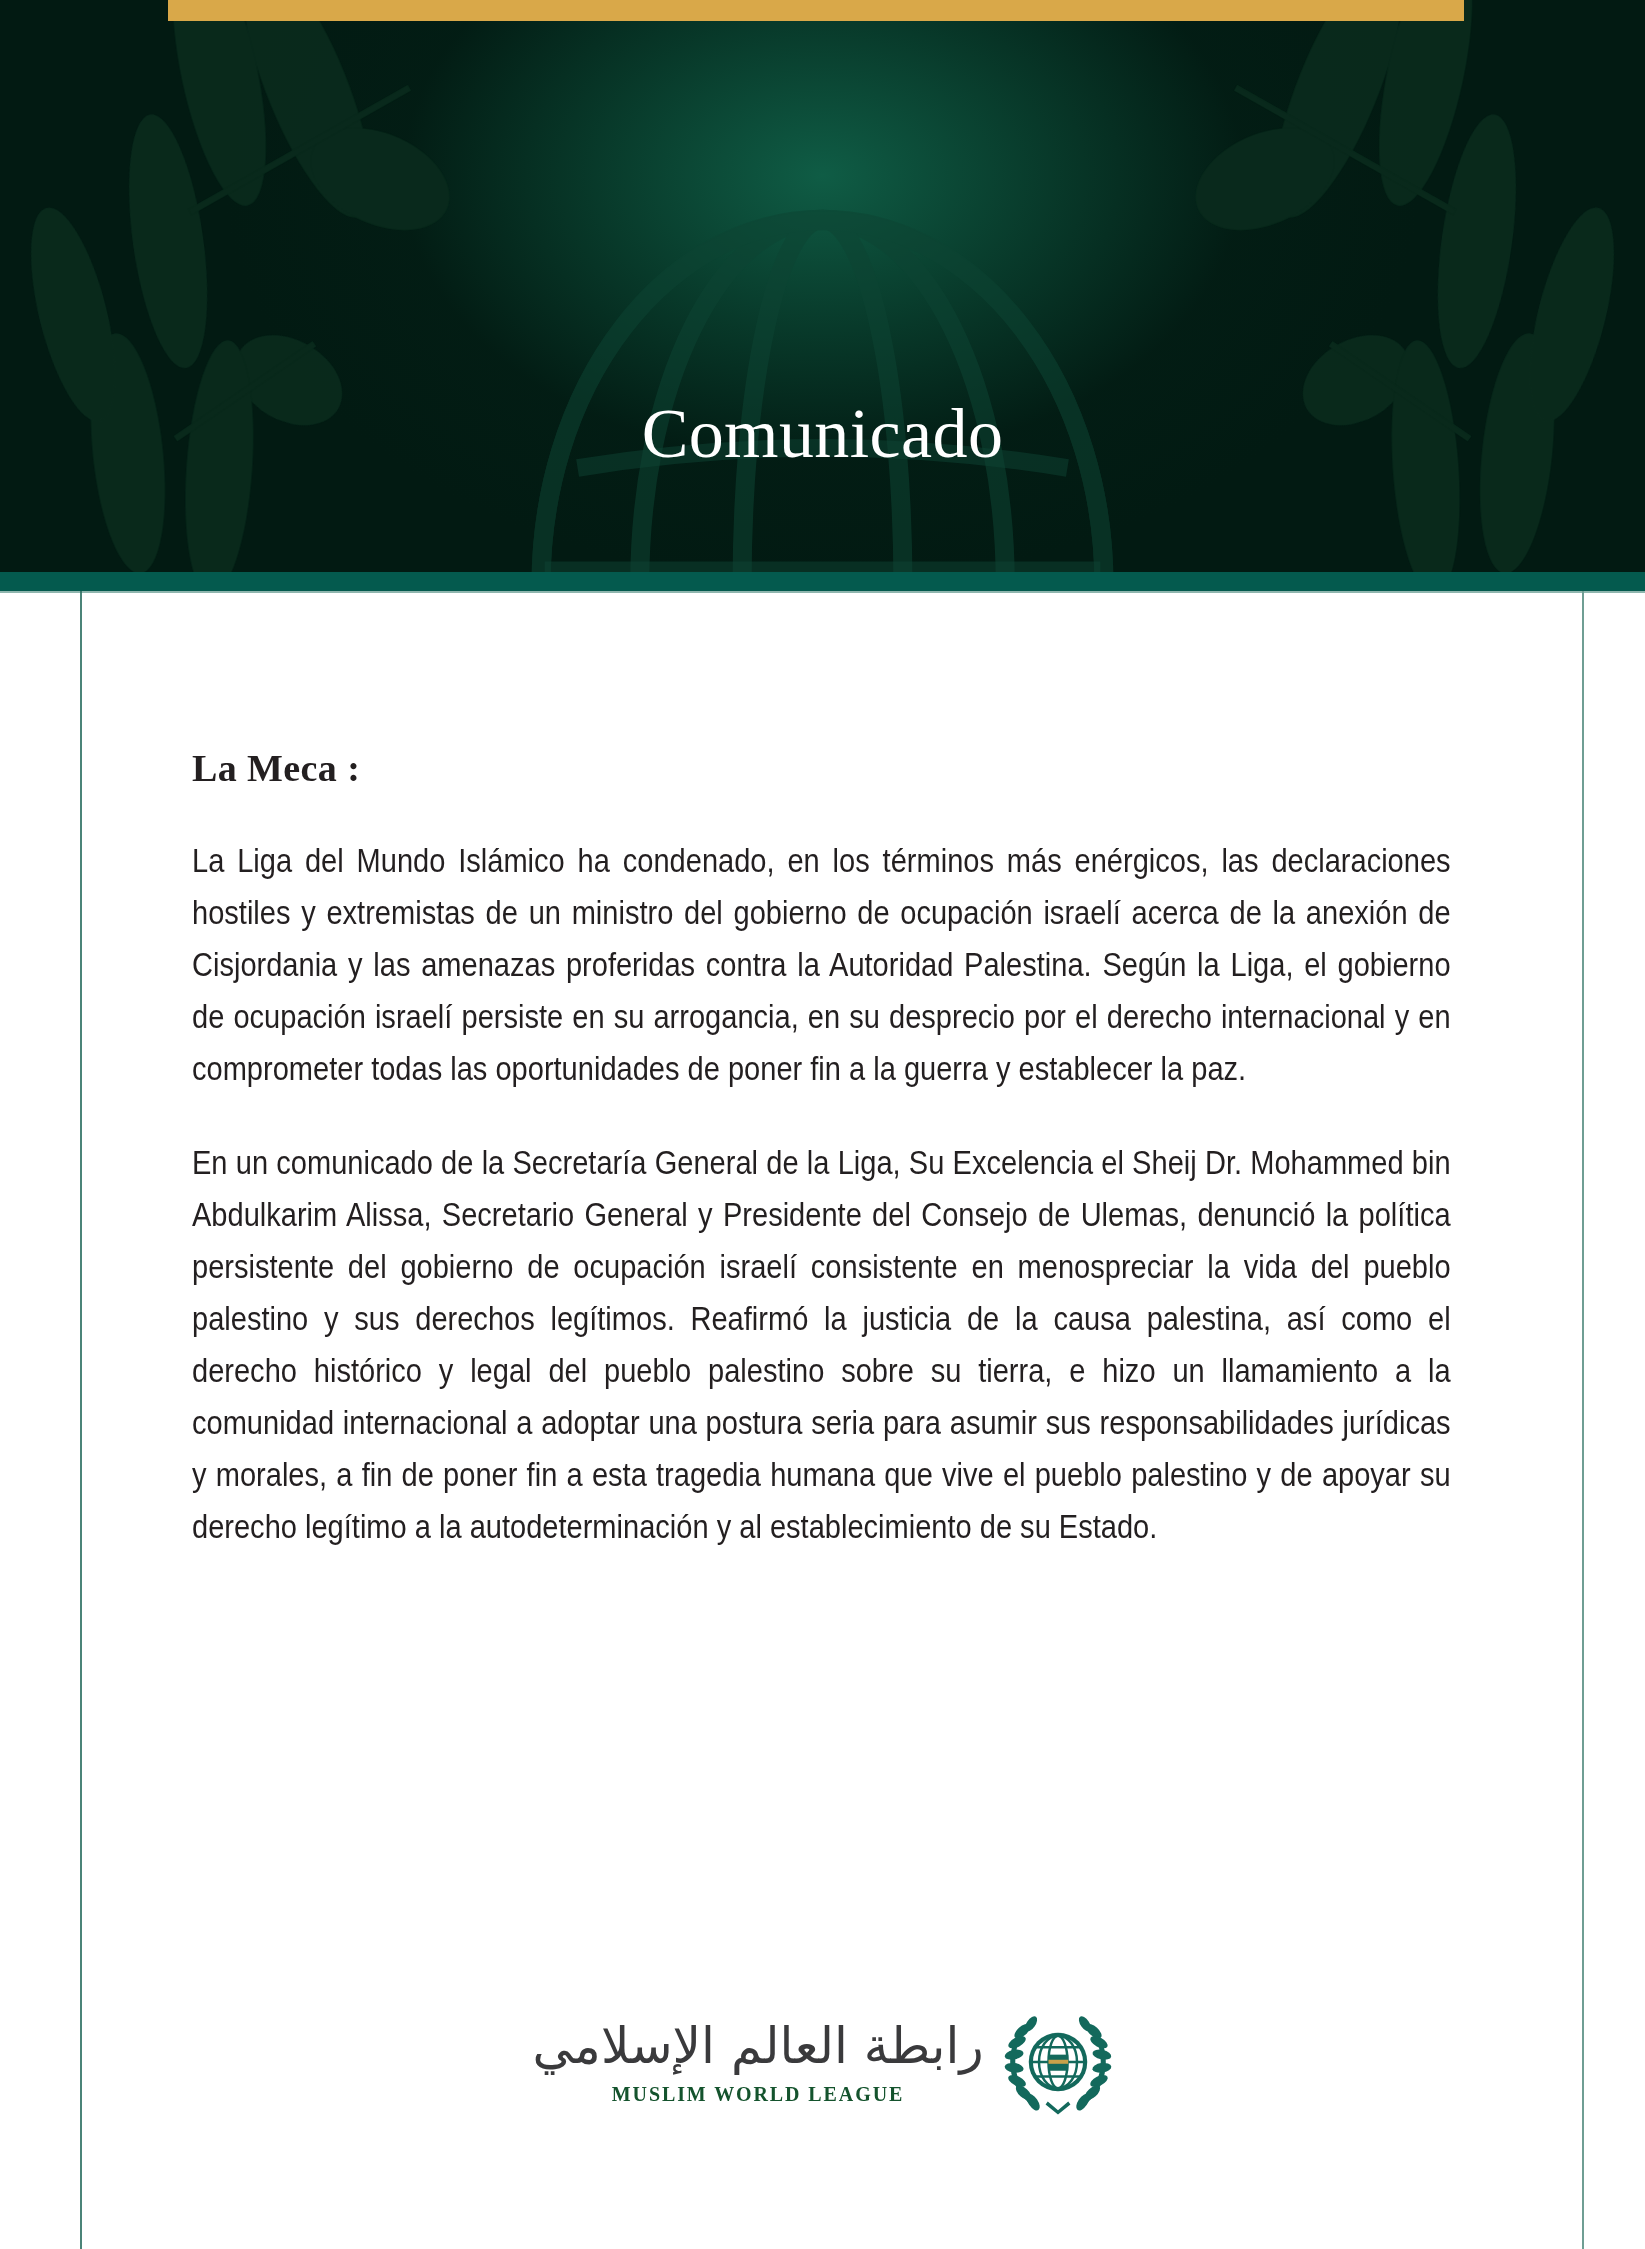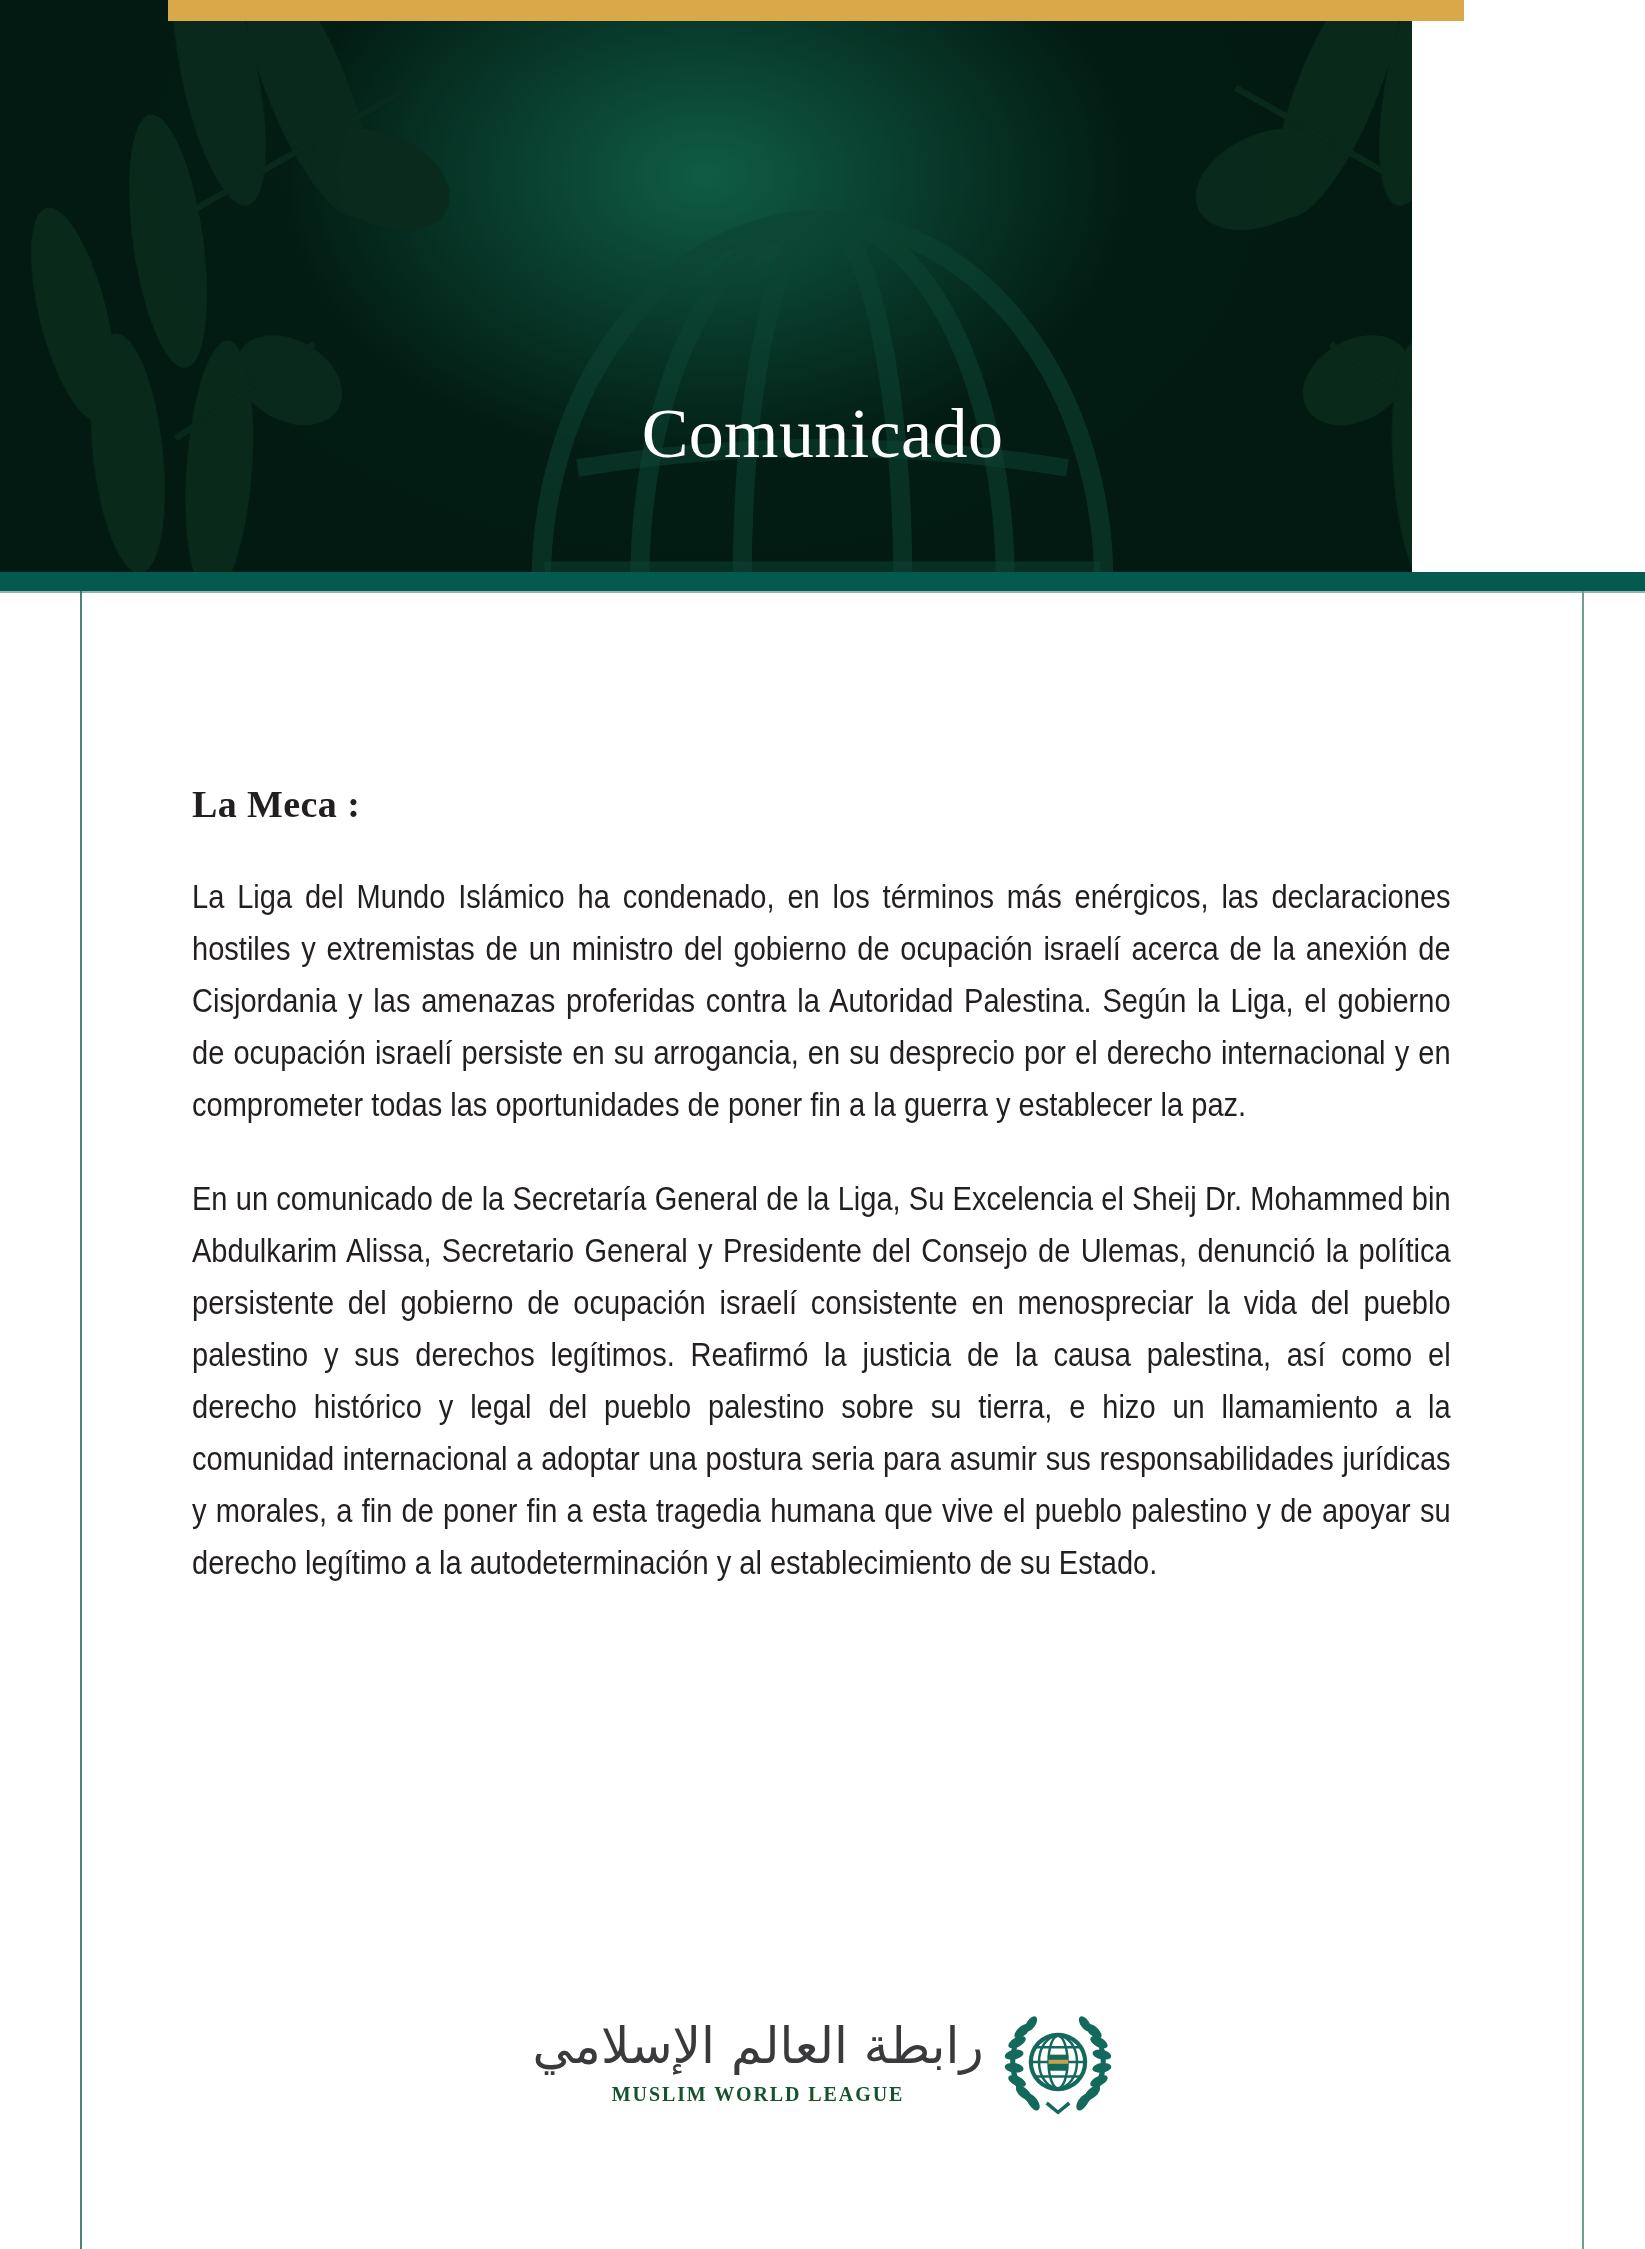--- a/index.html
+++ b/index.html
@@ -12,26 +12,25 @@
     height: 2250px;
     font-family: "Liberation Sans", sans-serif;
     position: relative;
     overflow: hidden;
   }
 
   
   .header {
     position: absolute;
     left: 0; top: 0;
-    width: 1398px;
+    width: 1645px;
     height: 585px;
     background:
       radial-gradient(ellipse 658px 453px at 50% 34%, #0b5340 0%, #073a2c 38%, #04281d 62%, #021b12 85%, #011510 100%);
     overflow: hidden;
-    padding-left: 14px;
   }
   .header-base {
     position: absolute;
     left: 0; top: 0;
     width: 100%;
     height: 100%;
     background: #021a12;
     z-index: 0;
   }
   .header-glow {
@@ -132,21 +131,20 @@
     width: 1645px;
     height: 1.5px;
     background: #8fb6ae;
   }
 
   .content {
     position: absolute;
     left: 192px;
     top: 746px;
     width: 1259px;
-    margin-top: 36px;
   }
 
   .dateline {
     font-family: "Liberation Serif", "DejaVu Serif", serif;
     font-weight: bold;
     font-size: 38px;
     color: #231f20;
     margin: 0 0 45px 0;
     letter-spacing: 0.4px;
   }

